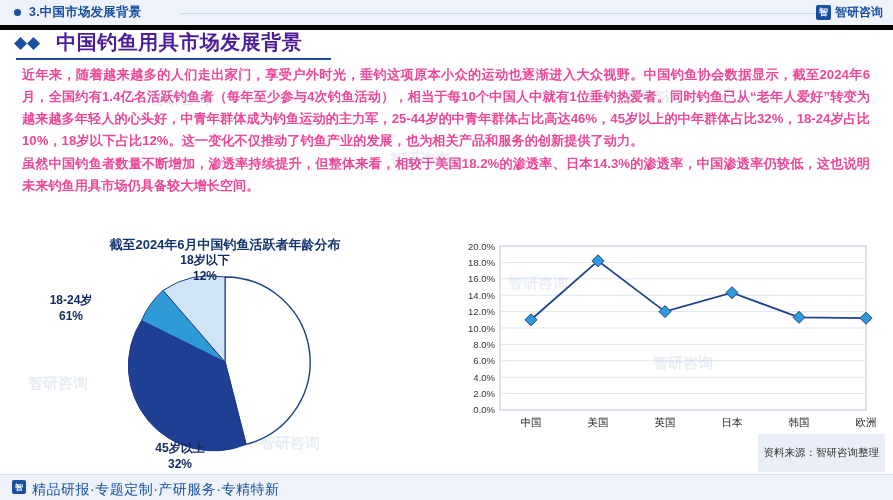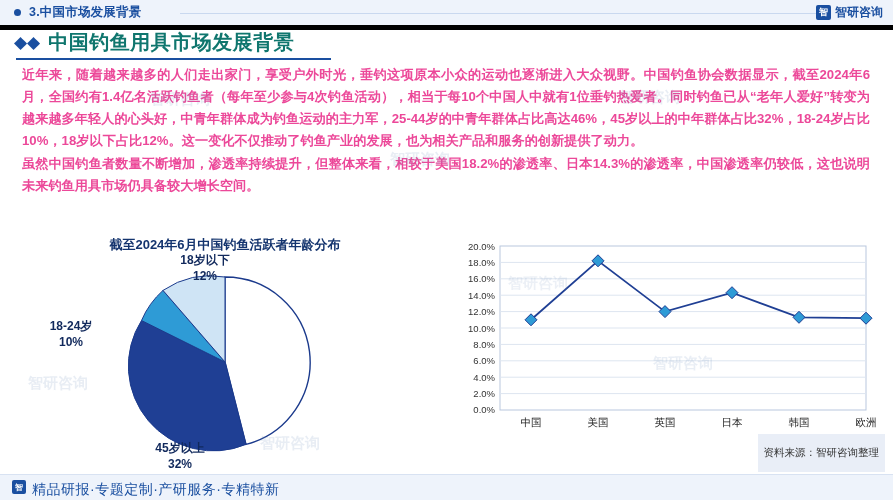--- a/index.html
+++ b/index.html
@@ -84,22 +84,23 @@
     gap: 8px;
   }
   .diamond-icon {
     color: #1a4fa0;
     font-size: 17px;
     line-height: 1;
   }
   .section-title {
     font-size: 20px;
     font-weight: bold;
-    color: #0f766e;
+    color: #4c1d95;
     letter-spacing: .5px;
+    margin-left: 8px;
   }
   .section-underline {
     position: absolute;
     left: 16px; top: 58px;
     width: 315px;
     height: 2px;
     background: #1a4fa0;
   }
   
   .body-text {
@@ -243,23 +244,23 @@
           <path d="M215,108 L131.5,66.5 A85,85 0 0,1 153.0,36.4 Z" fill="#2e9bd6" stroke="#1b3a8c" stroke-width="1"></path>
 
           <path d="M215,108 L153.0,36.4 A85,85 0 0,1 215,23 Z" fill="#cfe4f5" stroke="#1b3a8c" stroke-width="1"></path>
         </svg>
 
         
         <div class="pie-label" style="left:150px; top:-2px; width:90px;text-align:center;">
           <span>18岁以下</span><br>
           <span>12%</span>
         </div>
-        <div class="pie-label" style="left:18px; top:38px; width:86px;margin-top:26px;">
+        <div class="pie-label" style="left:18px; top:38px; width:86px;">
           <span>18-24岁</span><br>
-          <span>10%</span>
+          <span>61%</span>
         </div>
         <div class="pie-label" style="left:120px; top:186px; width:100px;">
           <span>45岁以上</span><br>
           <span>32%</span>
         </div>
         <div class="wm" style="left:18px; top:120px;">智研咨询</div>
         <div class="wm" style="left:250px; top:180px;">智研咨询</div>
       </div>
     </div>
 

